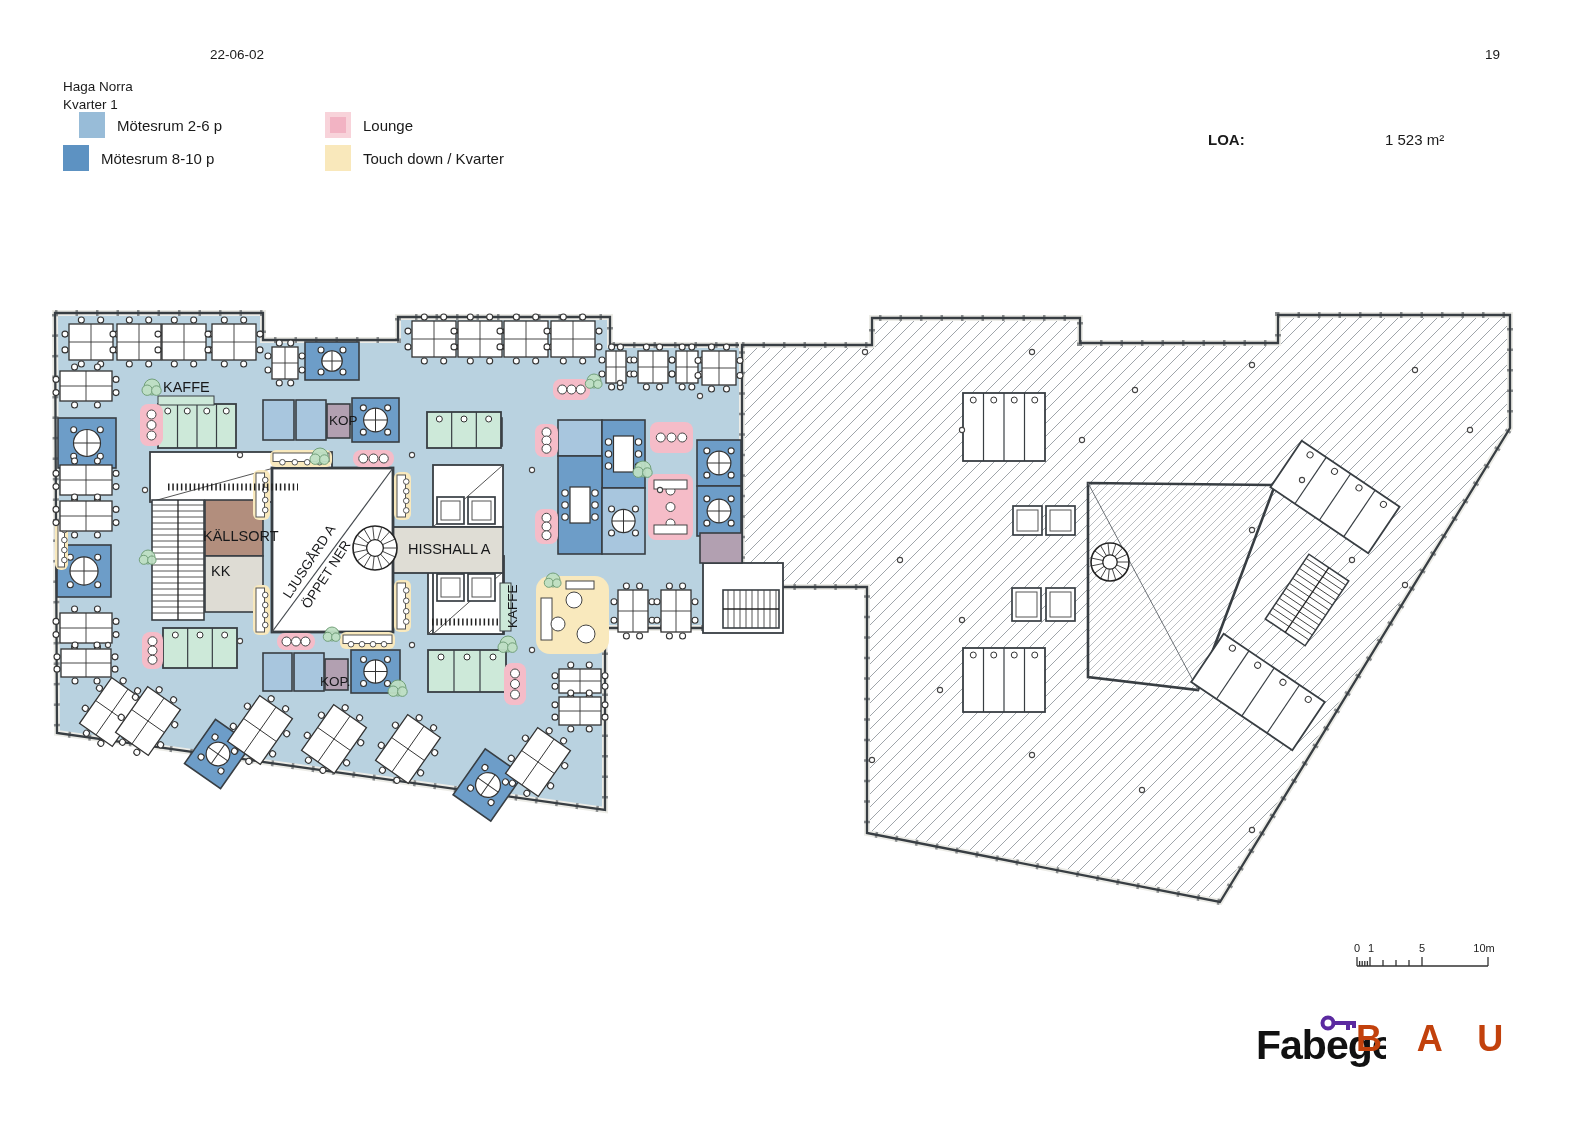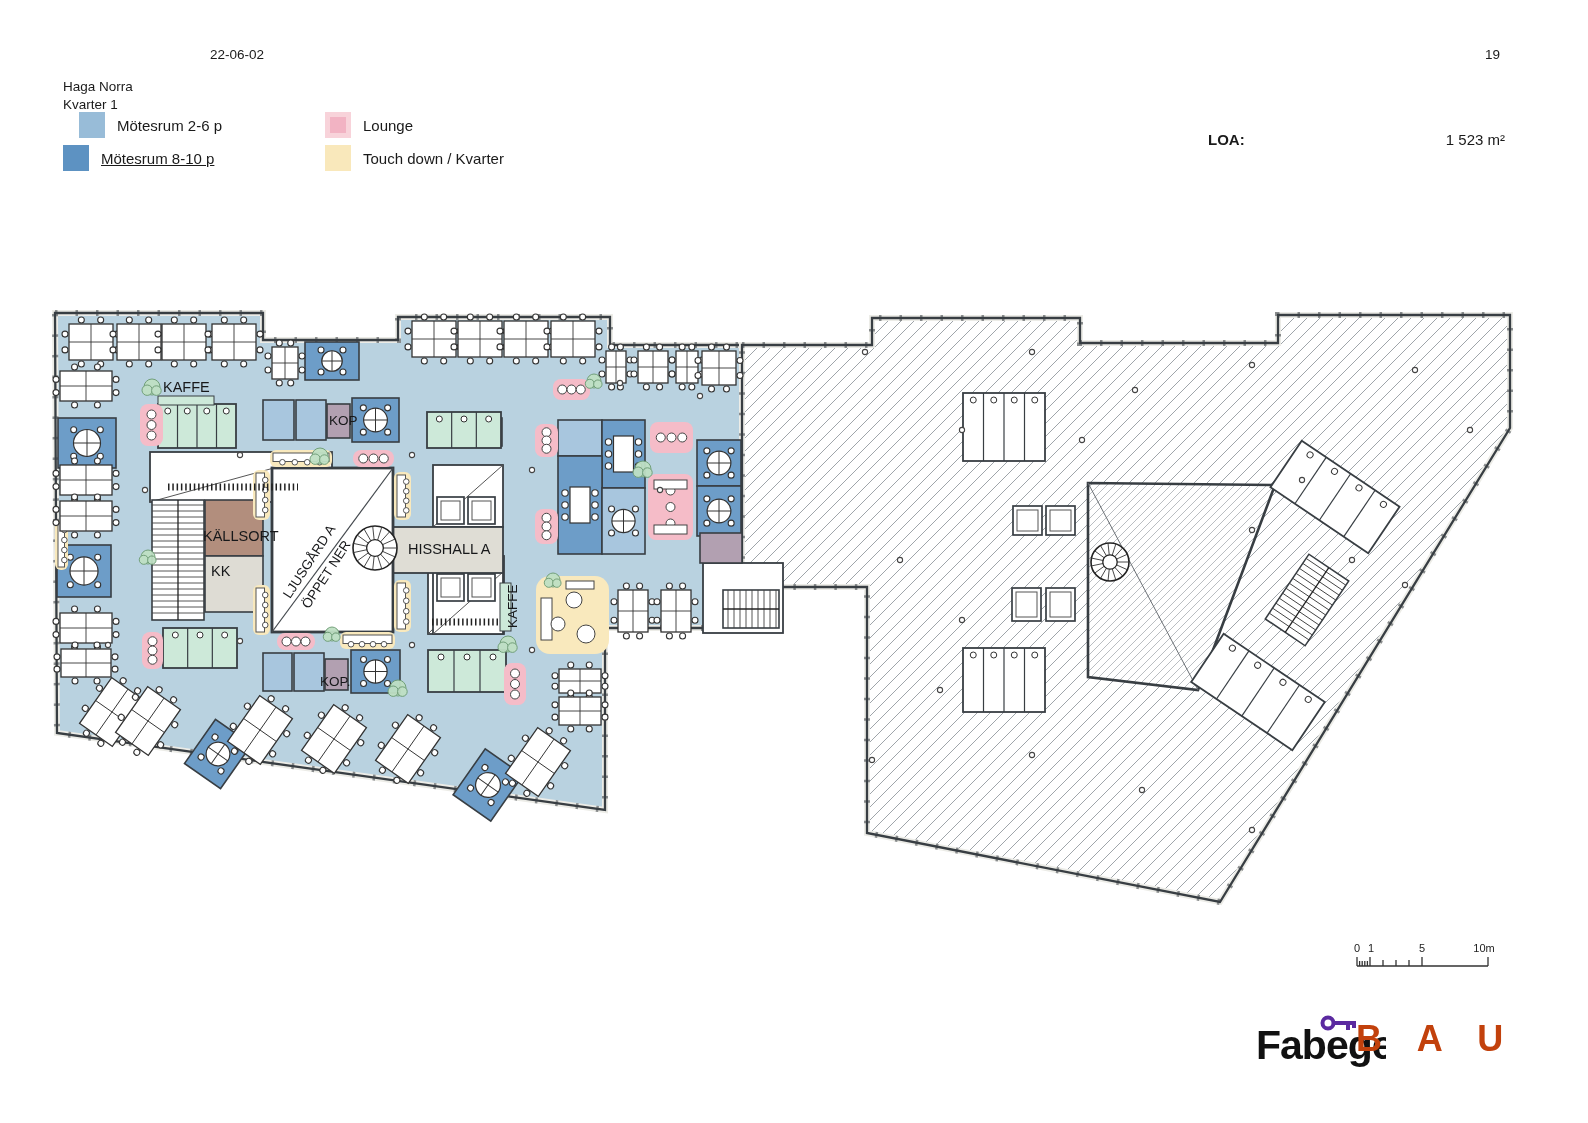--- a/index.html
+++ b/index.html
@@ -32,35 +32,35 @@
   <div>Haga Norra</div>
   <div>Kvarter 1</div>
 </div>
 <div class="abs hdr" style="left:210px;top:46px;">22-06-02</div>
 <div class="abs hdr" style="left:1460px;top:46px;width:40px;text-align:right;">19</div>
 
 <div class="legend-row" style="left:63px;top:112px;margin-left:16px;">
   <div class="sw lb"></div>
   <div class="legend-label">Mötesrum 2-6 p</div>
 </div>
-<div class="legend-row" style="left:63px;top:145px;text-decoration:underline;">
+<div class="legend-row" style="left:63px;top:145px;">
   <div class="sw db"></div>
   <div class="legend-label">Mötesrum 8-10 p</div>
 </div>
 <div class="legend-row" style="left:325px;top:112px;">
   <div class="sw pk"></div>
   <div class="legend-label">Lounge</div>
 </div>
 <div class="legend-row" style="left:325px;top:145px;">
   <div class="sw yl"></div>
   <div class="legend-label">Touch down / Kvarter</div>
 </div>
 
 <div class="abs loa" style="left:1208px;top:131px;"><b>LOA:</b></div>
-<div class="abs loa" style="left:1385px;top:131px;width:120px;text-align:right;">1 523 m²</div>
+<div class="abs loa" style="left:1385px;top:131px;width:120px;">1 523 m²</div>
 
 <div id="planwrap">
 <svg id="plan" width="1588" height="1123" viewBox="0 0 1588 1123" xmlns="http://www.w3.org/2000/svg">
   <defs>
     <pattern id="hatchP" patternUnits="userSpaceOnUse" width="13" height="13">
       <path d="M-1,1 l2,-2 M0,13 L13,0 M12,14 l2,-2" stroke="#9fa5aa" stroke-width="1" fill="none"></path>
     </pattern>
     <pattern id="hatchF" patternUnits="userSpaceOnUse" width="8" height="8">
       <path d="M-1,1 l2,-2 M0,8 L8,0 M7,9 l2,-2" stroke="#a8adb2" stroke-width="0.8" fill="none"></path>
     </pattern>

